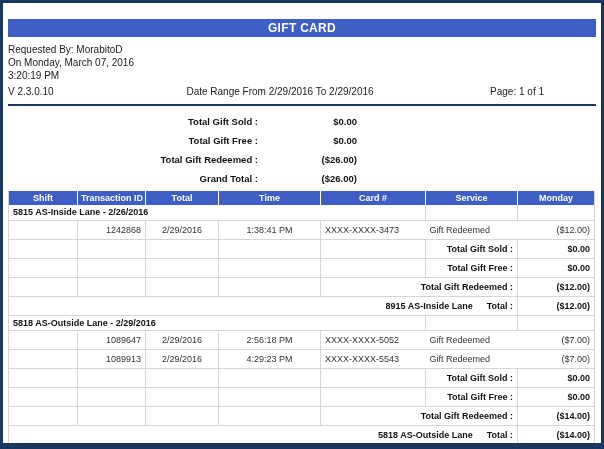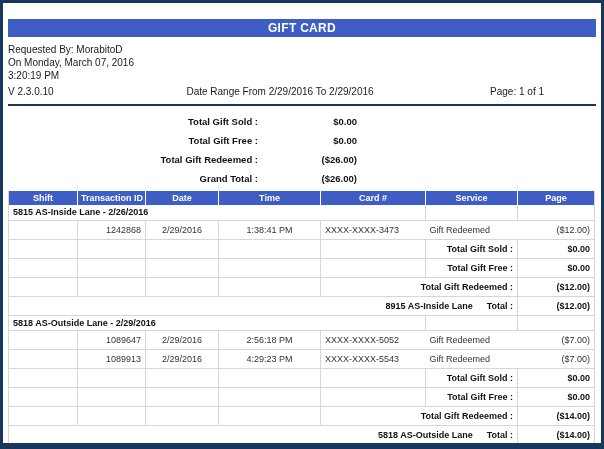--- a/index.html
+++ b/index.html
@@ -106,25 +106,25 @@
           <col style="width: 73px;">
           <col style="width: 102px;">
           <col style="width: 105px;">
           <col style="width: 92px;">
           <col style="width: 77px;">
         </colgroup>
       <thead>
           <tr>
             <th>Shift</th>
             <th>Transaction ID</th>
-            <th>Date</th>
+            <th>Total</th>
             <th>Time</th>
             <th>Card #</th>
             <th>Service</th>
-            <th>Page</th>
+            <th>Monday</th>
           </tr>
         </thead>
       <tbody>
           <tr>
             <td class="gh vr" colspan="5">5815 AS-Inside Lane - 2/26/2016</td>
             <td class="gh vr"></td>
             <td class="gh"></td>
           </tr>
           <tr>
             <td class="vr"></td>

